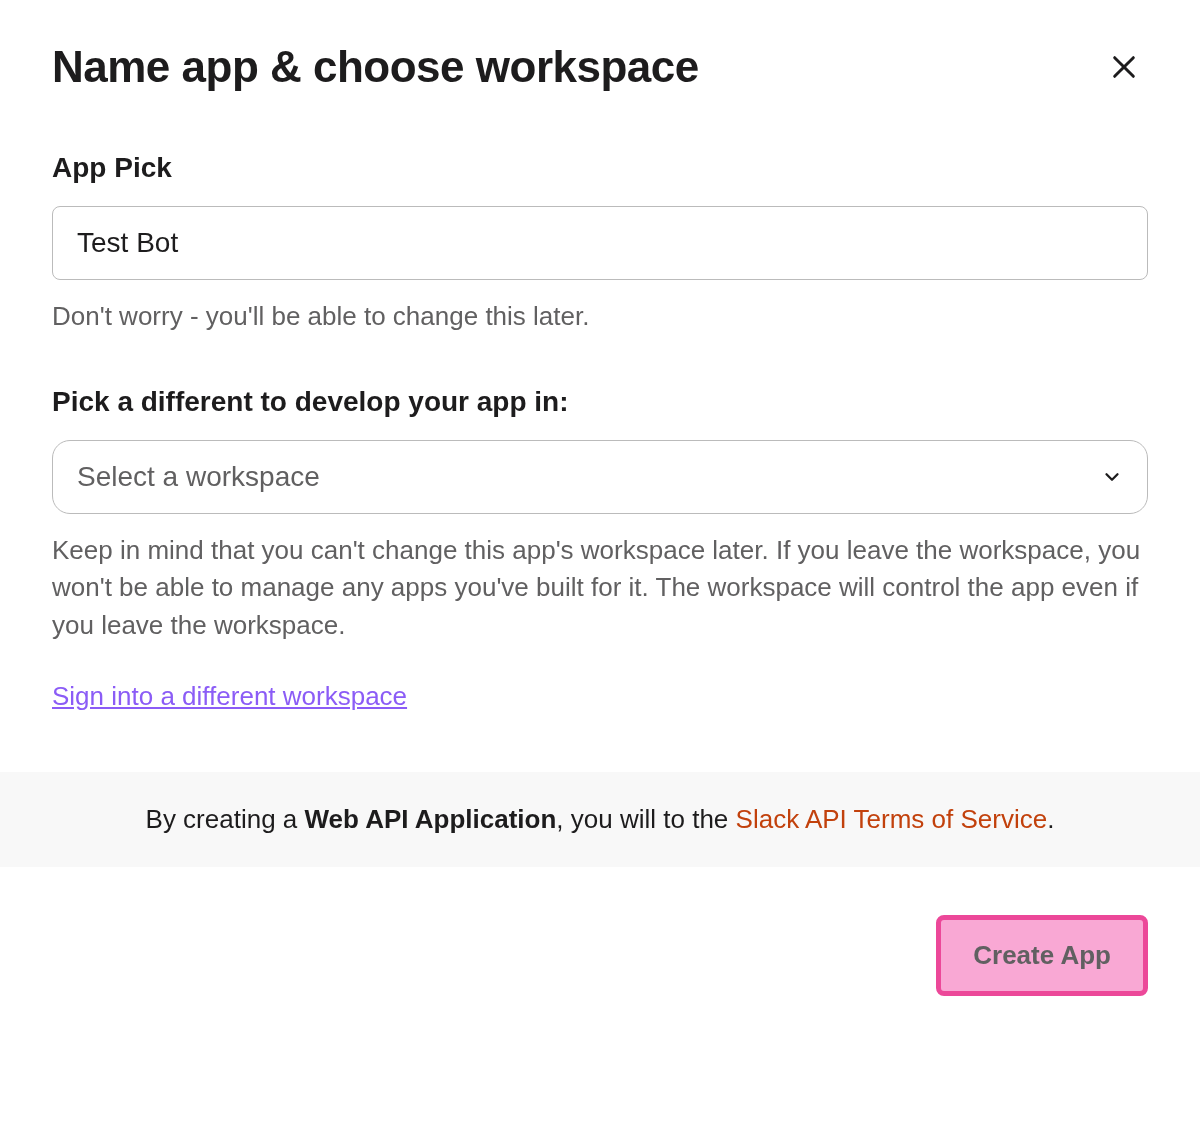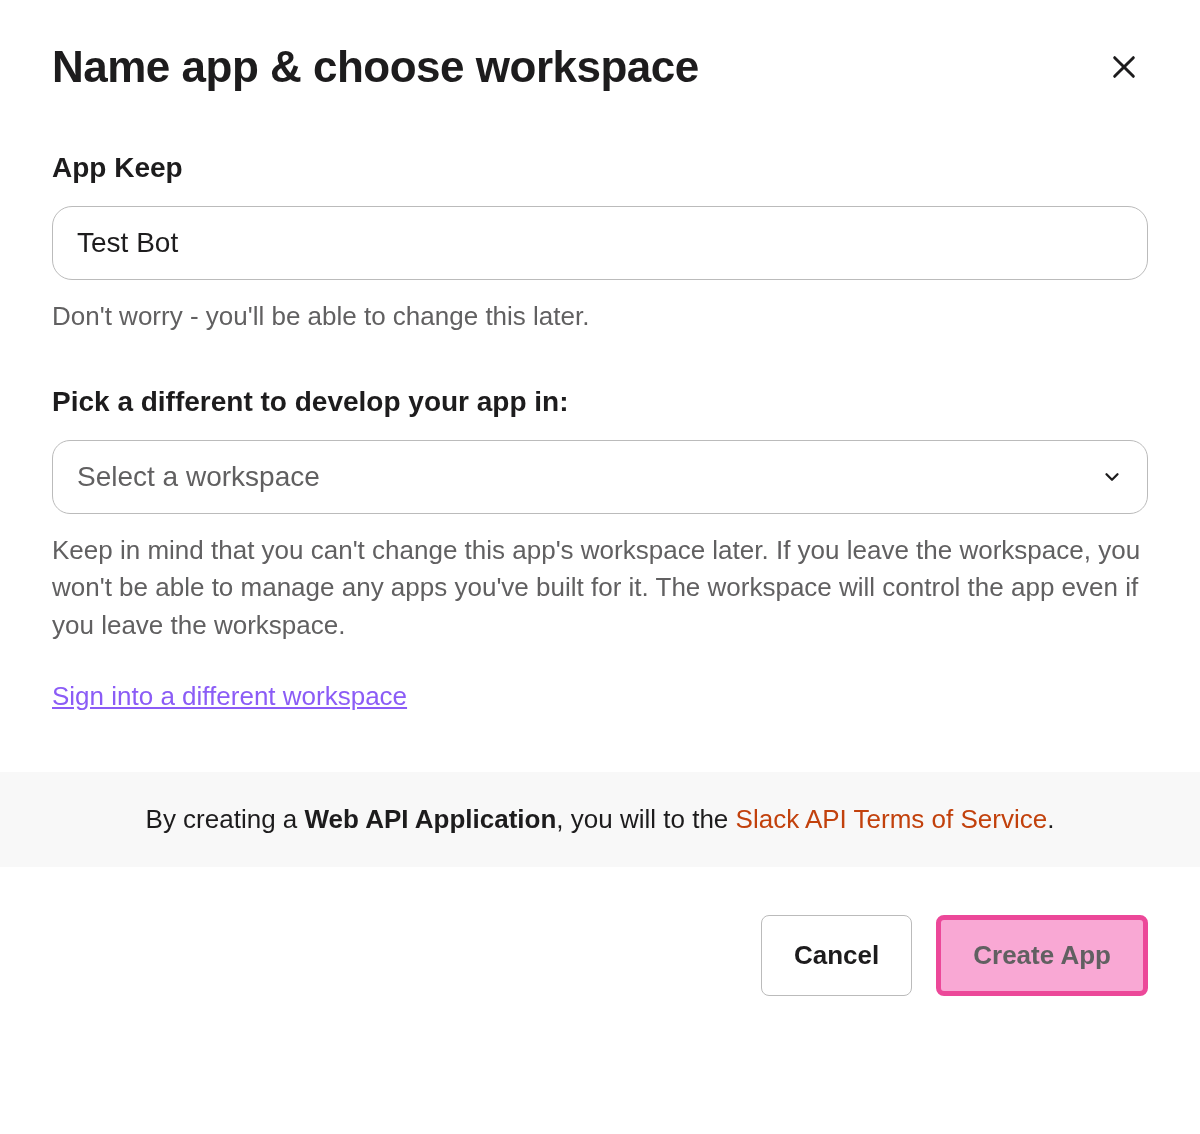--- a/index.html
+++ b/index.html
@@ -50,21 +50,21 @@
       font-weight: 700;
       color: #1d1c1d;
       margin-bottom: 22px;
       display: block;
     }
     .text-input {
       width: 100%;
       padding: 20px 24px;
       font-size: 28px;
       border: 1px solid #bbbbbb;
-      border-radius: 20px;
+      border-radius: 8px;
       color: #1d1c1d;
       font-family: inherit;
       outline: none;
     }
     .help-text {
       font-size: 26px;
       color: #616061;
       margin-top: 18px;
       line-height: 1.45;
     }
@@ -149,21 +149,21 @@
     <h1 class="title">Name app &amp; choose workspace</h1>
     <button class="close-btn">
       <svg viewBox="0 0 24 24" fill="none" stroke="#1d1c1d" stroke-width="2.2" stroke-linecap="round">
         <line x1="5" y1="5" x2="19" y2="19"></line>
         <line x1="19" y1="5" x2="5" y2="19"></line>
       </svg>
     </button>
   </div>
 
   <div class="field-group">
-    <label class="field-label">App Keep</label>
+    <label class="field-label">App Pick</label>
     <input type="text" class="text-input" value="Test Bot" style="">
     <p class="help-text">Don't worry - you'll be able to change this later.</p>
   </div>
 
   <div class="field-group" style="margin-bottom:0;">
     <label class="field-label">Pick a different to develop your app in:</label>
     <div class="select-wrapper">
       <button class="select-input">
         <span>Select a workspace</span>
         <svg class="chevron" viewBox="0 0 24 24" fill="none" stroke="#1d1c1d" stroke-width="2.5" stroke-linecap="round" stroke-linejoin="round">
@@ -174,15 +174,14 @@
     <p class="help-text">Keep in mind that you can't change this app's workspace later. If you leave the workspace, you won't be able to manage any apps you've built for it. The workspace will control the app even if you leave the workspace.</p>
     <a class="signin-link">Sign into a different workspace</a>
   </div>
 </div>
 
 <div class="terms-bar">
   <span>By creating a </span><span class="bold">Web API Application</span><span>, you will to the </span><a class="terms-link">Slack API Terms of Service</a><span>.</span>
 </div>
 
 <div class="footer">
-  <button class="btn btn-cancel">Cancel</button>
   <button class="btn btn-create">Create App</button>
 </div>
 
 </body></html>

